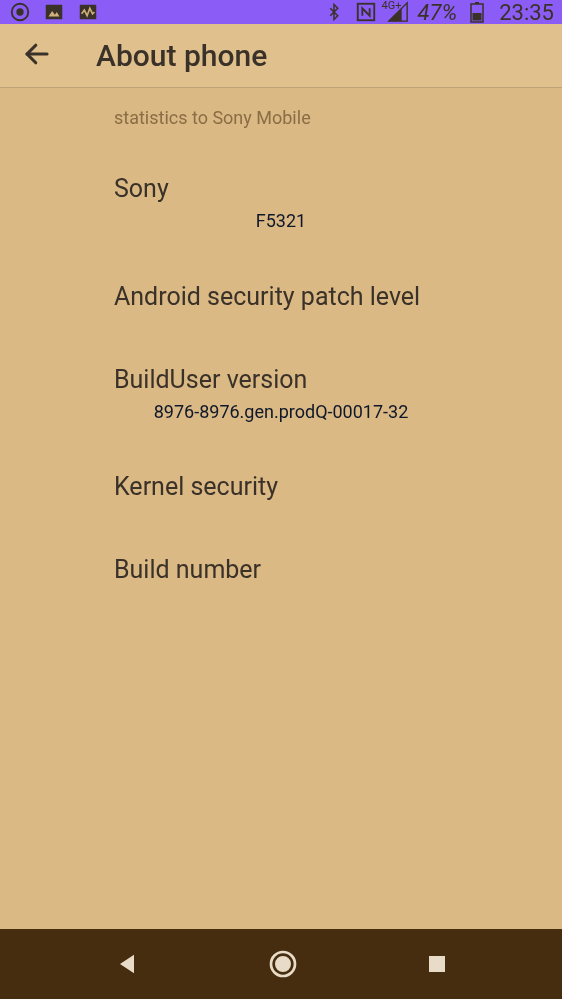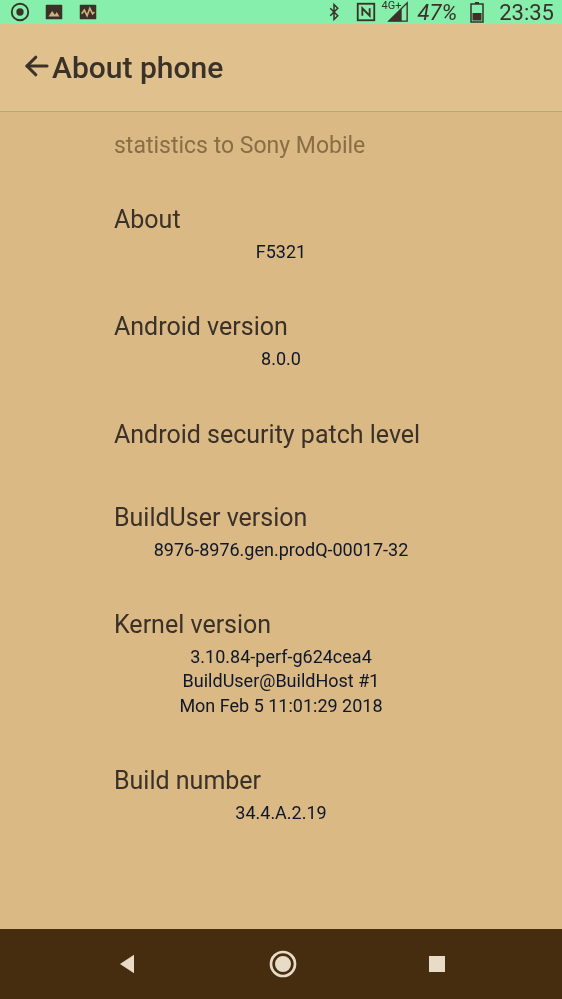--- a/index.html
+++ b/index.html
@@ -10,21 +10,21 @@
     body {
       width: 562px;
       height: 999px;
       font-family: Roboto, -apple-system, sans-serif;
       background: #dab985;
       overflow: hidden;
       position: relative;
     }
     .status-bar {
       height: 20px;
-      background: #86efac;
+      background: #8b5cf6;
       display: flex;
       align-items: center;
       justify-content: space-between;
       padding: 12px 8px;
       color: #3a3128;
     }
     .status-left {
       display: flex;
       align-items: center;
       gap: 10px;
@@ -37,46 +37,47 @@
       font-weight: 400;
     }
     .status-icon {
       width: 24px;
       height: 24px;
       display: flex;
       align-items: center;
       justify-content: center;
     }
     .app-bar {
-      height: 88px;
+      height: 64px;
       background: #e0c08d;
       display: flex;
       align-items: center;
       padding: 0 22px;
+      gap: 44px;
       border-bottom: 1px solid rgba(0,0,0,0.15);
     }
     .back-arrow {
       color: #3a3128;
     }
     .app-title {
       font-size: 30px;
       font-weight: 500;
       color: #3a3128;
     }
     .content {
       padding: 0 114px 0 114px;
       height: calc(100% - 36px - 88px - 70px);
       overflow: hidden;
     }
     .partial-item {
       padding-top: 18px;
       padding-bottom: 20px;
     }
     .partial-item .subtitle {
-      font-size: 23px;
+      font-size: 18px;
       color: #8a6d45;
       line-height: 1.35;
     }
     .item {
       padding: 24px 0;
     }
     .item-title {
       font-size: 25px;
       color: #3a3128;
       font-weight: 400;
@@ -191,48 +192,40 @@
   </span>
   <div class="app-title">About phone</div>
 </div>
 
 <div class="content">
   <div class="partial-item">
     <div class="subtitle">statistics to Sony Mobile</div>
   </div>
 
   <div class="item">
-    <div class="item-title">About</div>
+    <div class="item-title">Sony</div>
     <div class="item-value">F5321</div>
   </div>
 
-  <div class="item">
-    <div class="item-title">Android version</div>
-    <div class="item-value">8.0.0</div>
-  </div>
 
   <div class="item">
     <div class="item-title">Android security patch level</div>
   </div>
 
   <div class="item">
     <div class="item-title">BuildUser version</div>
     <div class="item-value">8976-8976.gen.prodQ-00017-32</div>
   </div>
 
   <div class="item">
-    <div class="item-title">Kernel version</div>
-    <div class="item-value">3.10.84-perf-g624cea4
-BuildUser@BuildHost #1
-Mon Feb 5 11:01:29 2018</div>
+    <div class="item-title">Kernel security</div>
   </div>
 
   <div class="item">
     <div class="item-title">Build number</div>
-    <div class="item-value">34.4.A.2.19</div>
   </div>
 </div>
 
 <div class="nav-bar">
   <span class="nav-btn">
     <svg width="28" height="28" viewBox="0 0 24 24" fill="#e8dcc8">
         <path d="M18 4v16L6 12z"></path>
       </svg>
   </span>
   <span class="nav-btn">

